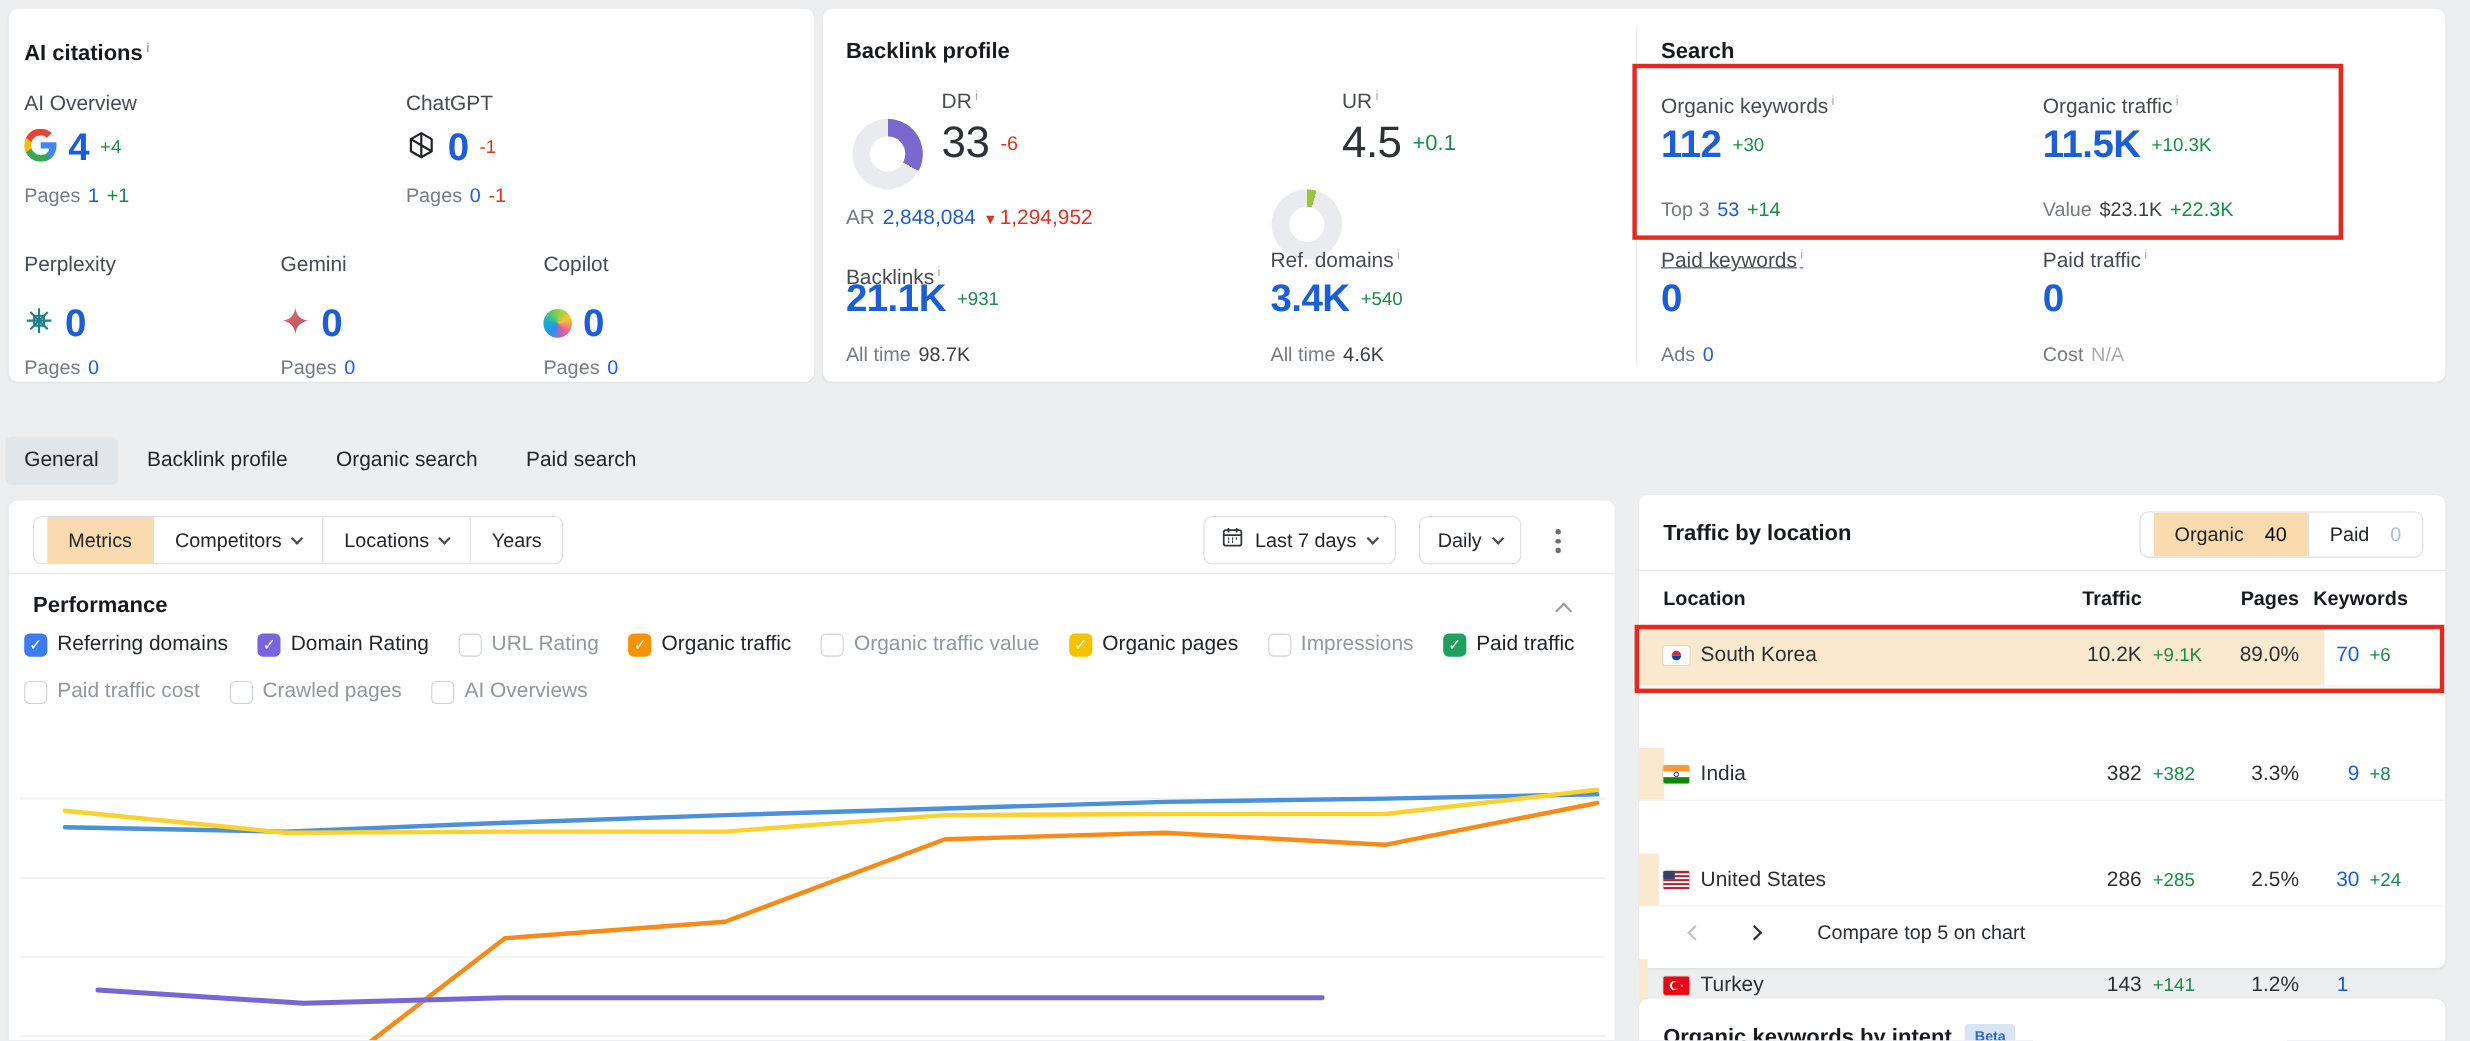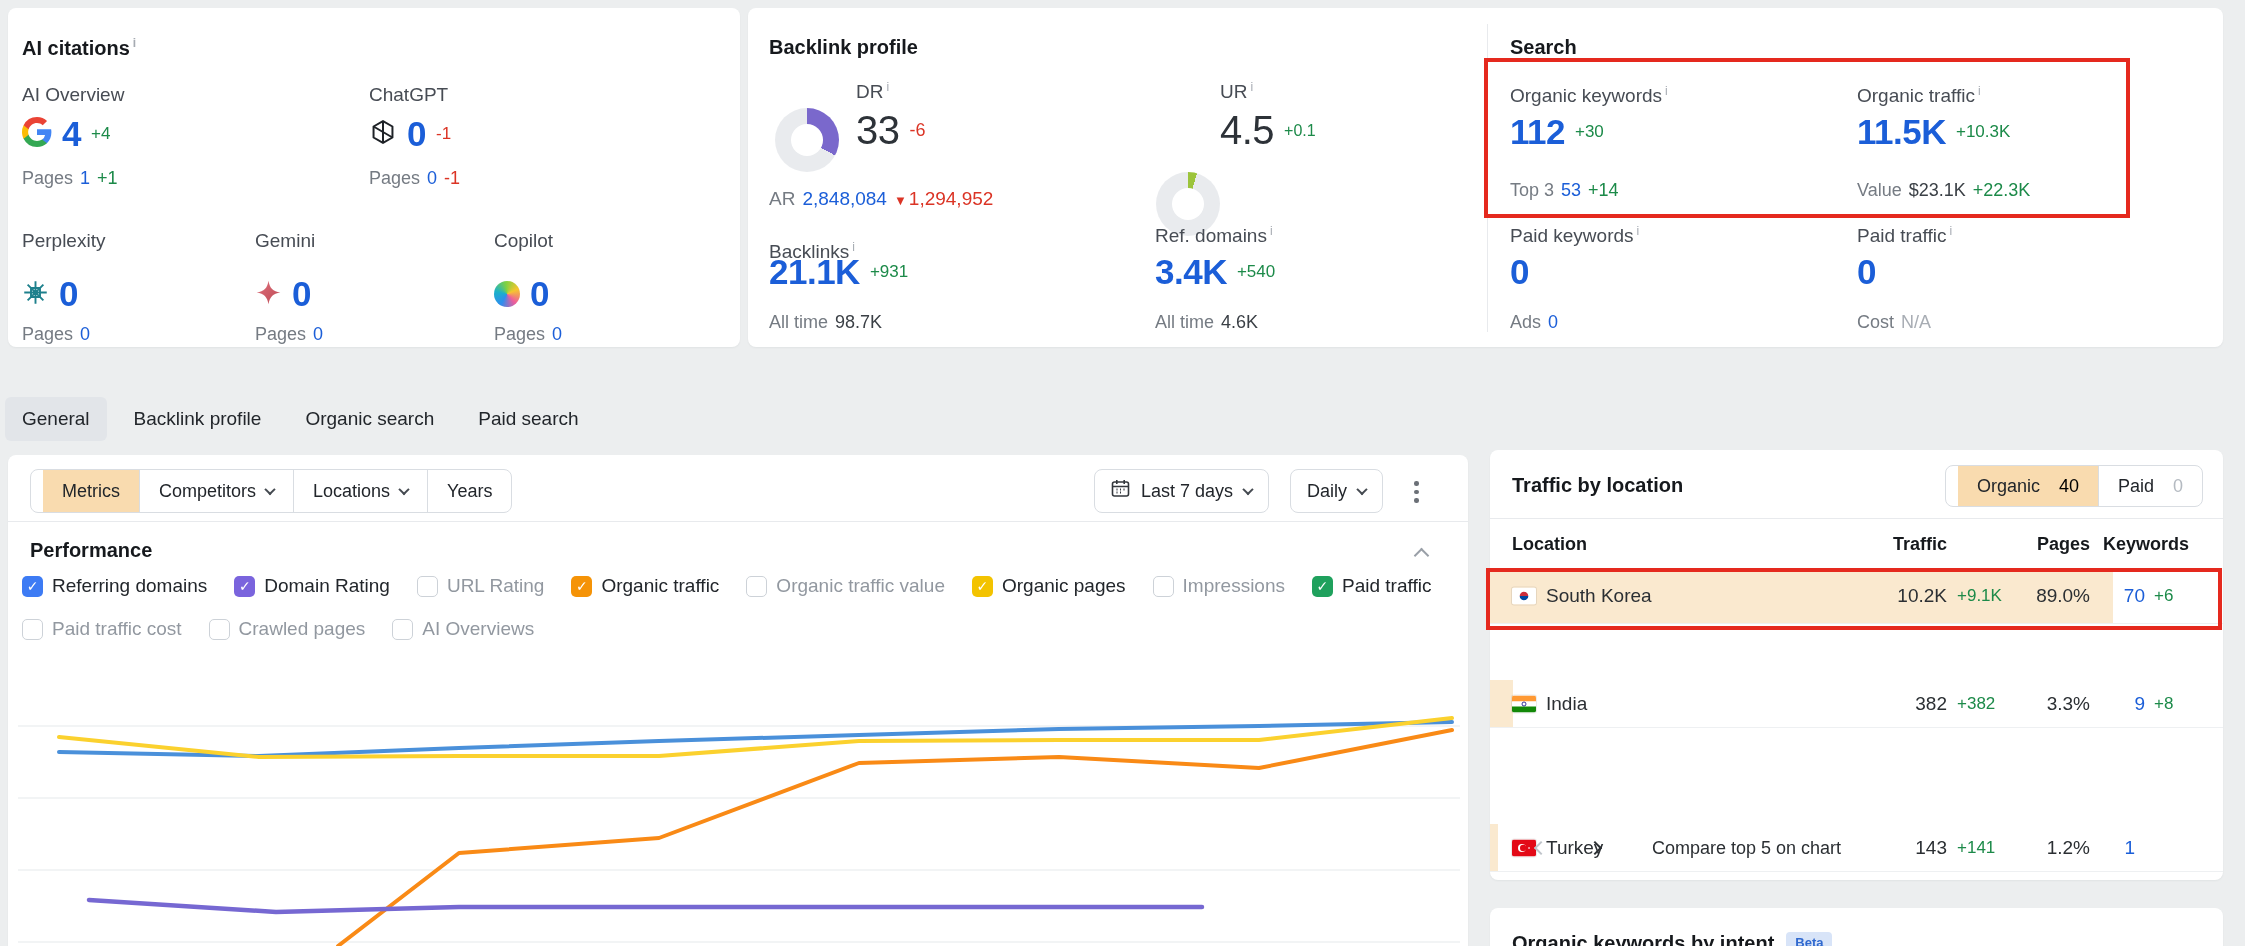--- a/index.html
+++ b/index.html
@@ -163,21 +163,21 @@
       <span>AR</span>
       <span class="b" style="font-size:19px;">2,848,084</span>
       <span class="r" style="font-size:13px;">▼</span>
       <span class="r" style="font-size:19px;margin-left:-5px;">1,294,952</span>
     </div>
 
     <div class="donut abs" style="left: 408px; top: 100px; background: conic-gradient(rgb(156, 196, 59) 0deg, rgb(156, 196, 59) 4.5%, rgb(233, 235, 238) 0deg);"></div>
     <div class="lab abs" style="left:472px;top:72px;"><span>UR</span><sup class="info">i</sup></div>
     <div class="abs vrow" style="left:472px;top:100px;">
       <span class="bigd">4.5</span>
-      <span class="delta g" style="font-size:16px;">+0.1</span>
+      <span class="delta g" style="font-size:20px;">+0.1</span>
     </div>
 
     <div class="lab abs" style="left:21px;top:232px;"><span>Backlinks</span><sup class="info">i</sup></div>
     <div class="abs vrow" style="left:21px;top:244px;">
       <span class="bigv">21.1K</span>
       <span class="delta g">+931</span>
     </div>
     <div class="abs prow" style="left:21px;top:304px;">
       <span>All time</span>
       <span class="dk">98.7K</span>
@@ -210,21 +210,21 @@
     <div class="abs vrow" style="left:1109px;top:104px;">
       <span class="bigv">11.5K</span>
       <span class="delta g">+10.3K</span>
     </div>
     <div class="abs prow" style="left:1109px;top:172px;">
       <span>Value</span>
       <span class="dk">$23.1K</span>
       <span class="g">+22.3K</span>
     </div>
 
-    <div class="lab abs" style="left:762px;top:216px;"><span>Paid keywords</span><sup class="info">i</sup></div>
+    <div class="lab abs" style="left:762px;top:216px;text-decoration:underline;"><span>Paid keywords</span><sup class="info">i</sup></div>
     <div class="abs bigv" style="left:762px;top:244px;">0</div>
     <div class="abs prow" style="left:762px;top:304px;">
       <span>Ads</span>
       <span class="b">0</span>
     </div>
 
     <div class="lab abs" style="left:1109px;top:216px;"><span>Paid traffic</span><sup class="info">i</sup></div>
     <div class="abs bigv" style="left:1109px;top:244px;">0</div>
     <div class="abs prow" style="left:1109px;top:304px;">
       <span>Cost</span>
@@ -394,20 +394,39 @@
             <rect y="11" width="24" height="6" fill="#138808"></rect>
             <circle cx="12" cy="8.5" r="2" fill="none" stroke="#000080" stroke-width=".8"></circle>
           </svg></span>
       <span class="t-name">India</span>
       <span class="t-traf">382</span>
       <span class="t-trafd g">+382</span>
       <span class="t-share">3.3%</span>
       <span class="t-kw">9</span>
       <span class="t-kwd g">+8</span>
     </div>
+    <div class="t-row abs" style="left:0;top:222px;width:733px;height:48px;">
+      <div class="t-bar" style="width: 17.5px;"></div>
+      <span class="t-flag"><svg width="24" height="17" viewBox="0 0 24 17">
+            <rect width="24" height="17" fill="#B22234"></rect>
+            <g fill="#fff">
+              <rect y="2.4" width="24" height="1.7"></rect>
+              <rect y="6" width="24" height="1.7"></rect>
+              <rect y="9.6" width="24" height="1.7"></rect>
+              <rect y="13.2" width="24" height="1.7"></rect>
+            </g>
+            <rect width="10.5" height="7.7" fill="#3C3B6E"></rect>
+          </svg></span>
+      <span class="t-name">United States</span>
+      <span class="t-traf">286</span>
+      <span class="t-trafd g">+285</span>
+      <span class="t-share">2.5%</span>
+      <span class="t-kw">30</span>
+      <span class="t-kwd g">+24</span>
+    </div>
     <div class="t-row abs" style="left:0;top:270px;width:733px;height:48px;">
       <div class="t-bar" style="width: 8.4px;"></div>
       <span class="t-flag"><svg width="24" height="17" viewBox="0 0 24 17">
             <rect width="24" height="17" fill="#E30A17"></rect>
             <circle cx="10" cy="8.5" r="4" fill="#fff"></circle>
             <circle cx="11.2" cy="8.5" r="3.2" fill="#E30A17"></circle>
             <path d="M15.6 8.5l2.6.9-1.6-2.2v2.6l1.6-2.2z" fill="#fff"></path>
           </svg></span>
       <span class="t-name">Turkey</span>
       <span class="t-traf">143</span>

